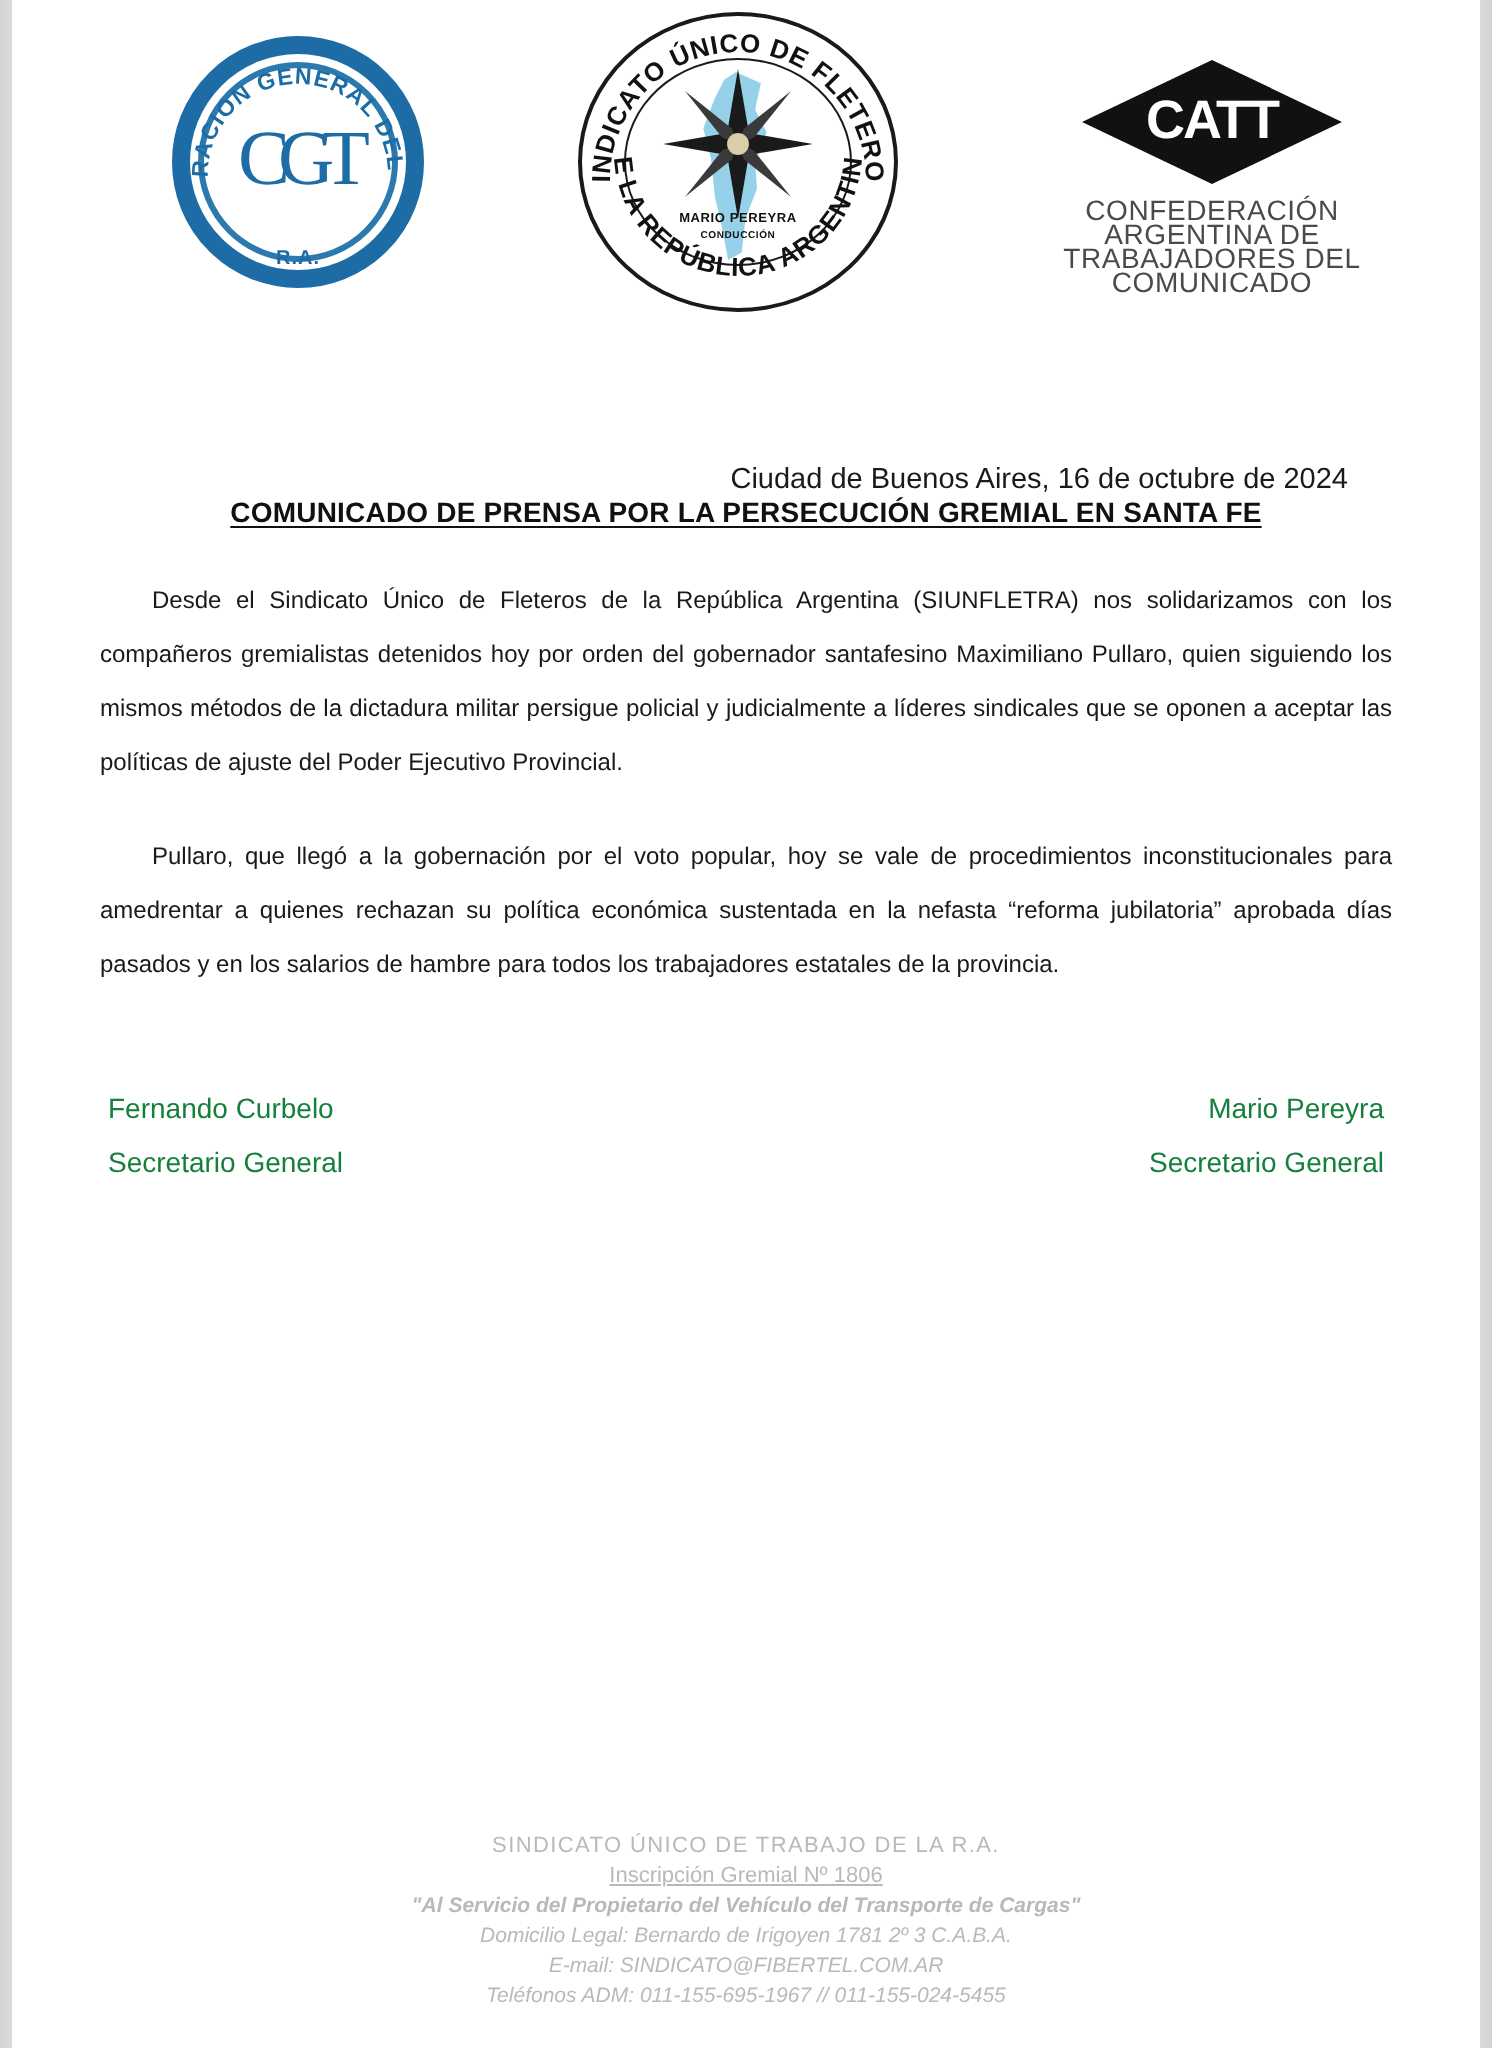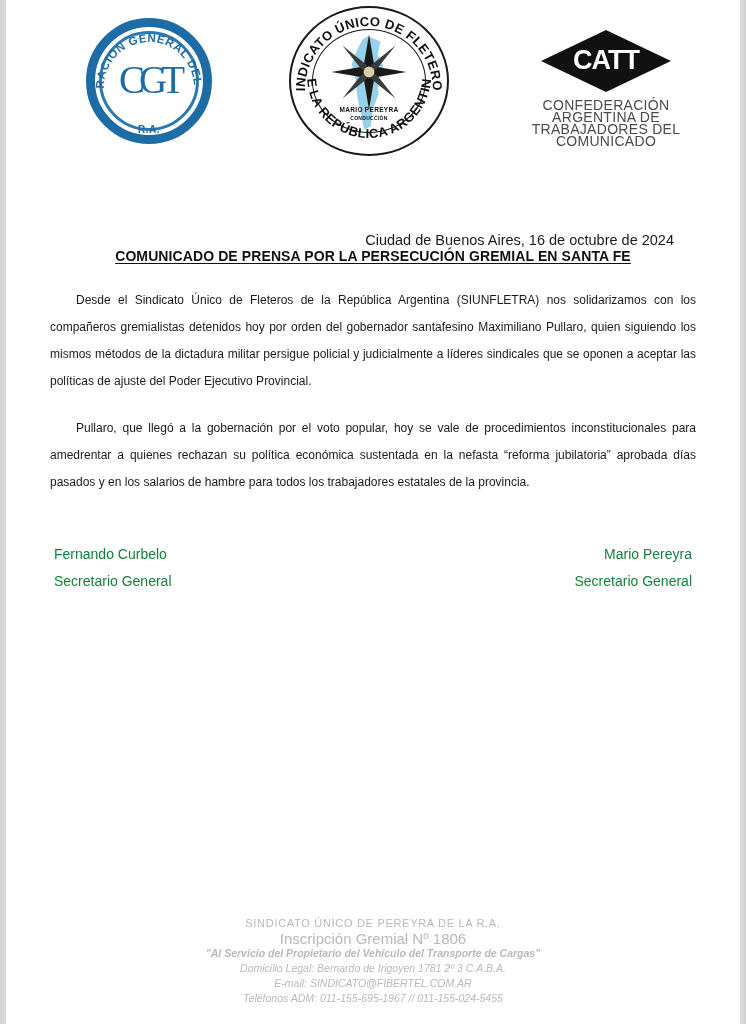--- a/index.html
+++ b/index.html
@@ -282,21 +282,22 @@
     bottom: 18px;
     text-align: center;
     color: #b9b9b9;
     line-height: 15px;
   }
   .footer .f-l1 {
     font-size: 11px;
     letter-spacing: 0.7px;
   }
   .footer .f-l2 {
-    font-size: 15px;
+    font-size: 11px;
+    text-decoration: underline;
   }
   .footer .f-l3,
   .footer .f-l4,
   .footer .f-l5,
   .footer .f-l6 {
     font-size: 10.5px;
     font-style: italic;
   }
   .footer .f-l3 { font-weight: bold; }
 </style>
@@ -394,21 +395,21 @@
         </div>
         <div class="sig right">
           <div>Mario Pereyra</div>
           <div>Secretario General</div>
         </div>
       </div>
 
     </div>
 
     <div class="footer">
-      <div class="f-l1">SINDICATO ÚNICO DE PEREYRA DE LA R.A.</div>
+      <div class="f-l1">SINDICATO ÚNICO DE TRABAJO DE LA R.A.</div>
       <div class="f-l2">Inscripción Gremial Nº 1806</div>
       <div class="f-l3">"Al Servicio del Propietario del Vehículo del Transporte de Cargas"</div>
       <div class="f-l4">Domicilio Legal: Bernardo de Irigoyen 1781 2º 3 C.A.B.A.</div>
       <div class="f-l5">E-mail: SINDICATO@FIBERTEL.COM.AR</div>
       <div class="f-l6">Teléfonos ADM: 011-155-695-1967 // 011-155-024-5455</div>
     </div>
 
   </div>
 </div>
 

